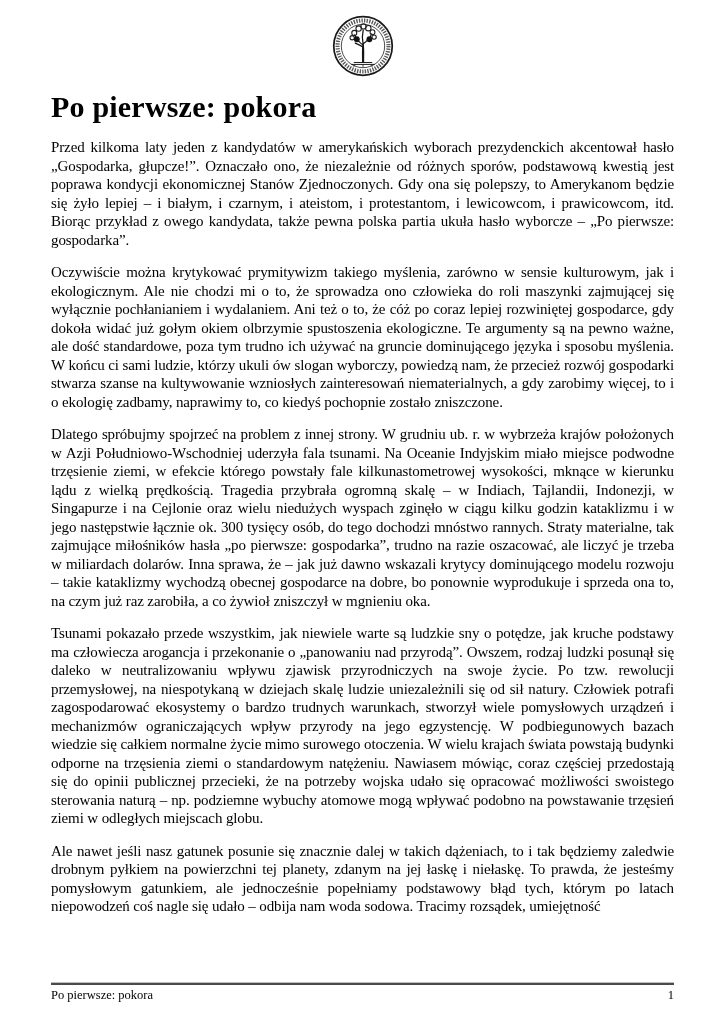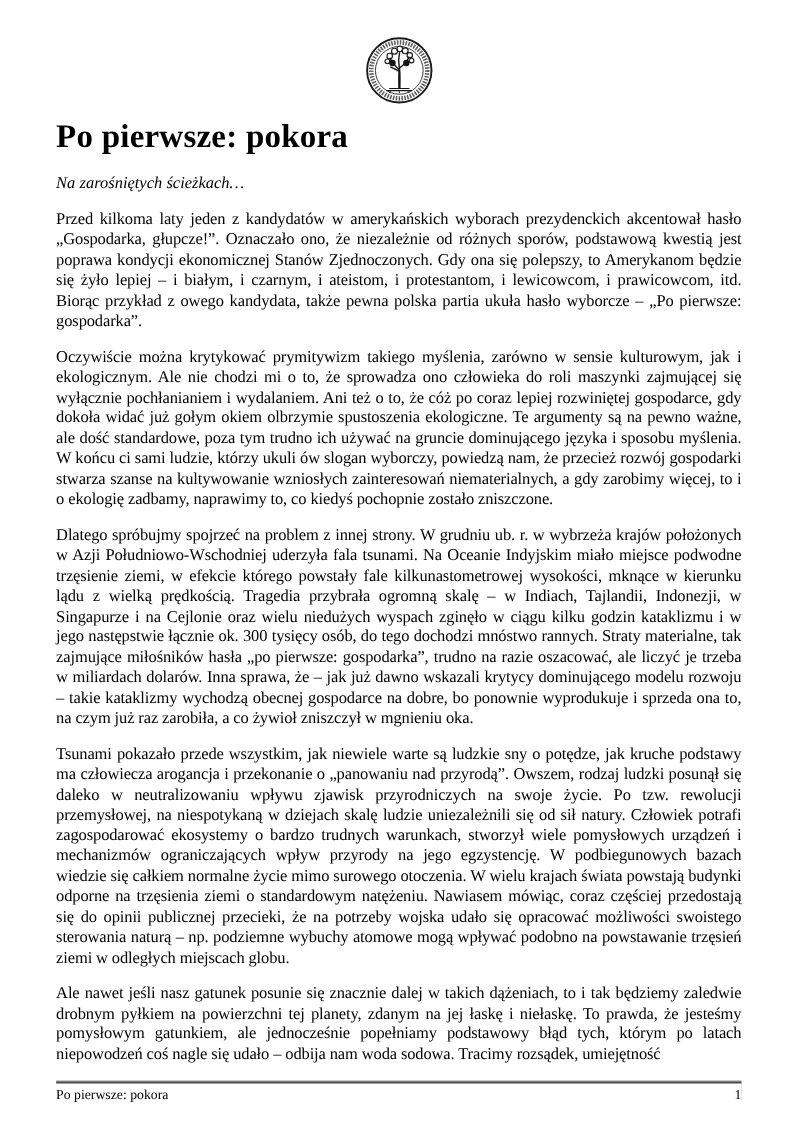--- a/index.html
+++ b/index.html
@@ -11,21 +11,21 @@
     width: 725px;
     height: 1024px;
     position: relative;
     overflow: hidden;
     color: #000000;
     font-family: "Liberation Serif", "DejaVu Serif", serif;
   }
   .page {
     position: absolute;
     inset: 0;
-    padding: 33px 51px 0 51px;
+    padding: 15px 51px 0 51px;
     box-sizing: border-box;
   }
   .logo {
     width: 62px;
     height: 62px;
     margin: 0 auto;
   }
   .logo svg { display: block; }
   .doc-title {
     font-size: 30px;
@@ -88,21 +88,20 @@
         <circle cx="25.6" cy="25" r="3" fill="#141414"></circle>
         <circle cx="38.6" cy="25" r="3" fill="#141414"></circle>
         <path d="M22.5 49 H41.5 M20 51 H44" stroke="#141414" stroke-width="1" fill="none"></path>
         <path d="M24 51.5 l-1.6 1.8 M32 51.5 l0 2 M40 51.5 l1.6 1.8" stroke="#141414" stroke-width="0.9" fill="none"></path>
       </g>
     </svg>
   </div>
 
   <h1 class="doc-title">Po pierwsze: pokora</h1>
 
-  <p class="subtitle">Na zarośniętych ścieżkach…</p>
 
   <p class="body-par">Przed kilkoma laty jeden z kandydatów w amerykańskich wyborach prezydenckich akcentował hasło „Gospodarka, głupcze!”. Oznaczało ono, że niezależnie od różnych sporów, podstawową kwestią jest poprawa kondycji ekonomicznej Stanów Zjednoczonych. Gdy ona się polepszy, to Amerykanom będzie się żyło lepiej – i białym, i czarnym, i ateistom, i protestantom, i lewicowcom, i prawicowcom, itd. Biorąc przykład z owego kandydata, także pewna polska partia ukuła hasło wyborcze – „Po pierwsze: gospodarka”.</p>
   <p class="body-par">Oczywiście można krytykować prymitywizm takiego myślenia, zarówno w sensie kulturowym, jak i ekologicznym. Ale nie chodzi mi o to, że sprowadza ono człowieka do roli maszynki zajmującej się wyłącznie pochłanianiem i wydalaniem. Ani też o to, że cóż po coraz lepiej rozwiniętej gospodarce, gdy dokoła widać już gołym okiem olbrzymie spustoszenia ekologiczne. Te argumenty są na pewno ważne, ale dość standardowe, poza tym trudno ich używać na gruncie dominującego języka i sposobu myślenia. W końcu ci sami ludzie, którzy ukuli ów slogan wyborczy, powiedzą nam, że przecież rozwój gospodarki stwarza szanse na kultywowanie wzniosłych zainteresowań niematerialnych, a gdy zarobimy więcej, to i o ekologię zadbamy, naprawimy to, co kiedyś pochopnie zostało zniszczone.</p>
   <p class="body-par">Dlatego spróbujmy spojrzeć na problem z innej strony. W grudniu ub. r. w wybrzeża krajów położonych w Azji Południowo-Wschodniej uderzyła fala tsunami. Na Oceanie Indyjskim miało miejsce podwodne trzęsienie ziemi, w efekcie którego powstały fale kilkunastometrowej wysokości, mknące w kierunku lądu z wielką prędkością. Tragedia przybrała ogromną skalę – w Indiach, Tajlandii, Indonezji, w Singapurze i na Cejlonie oraz wielu niedużych wyspach zginęło w ciągu kilku godzin kataklizmu i w jego następstwie łącznie ok. 300 tysięcy osób, do tego dochodzi mnóstwo rannych. Straty materialne, tak zajmujące miłośników hasła „po pierwsze: gospodarka”, trudno na razie oszacować, ale liczyć je trzeba w miliardach dolarów. Inna sprawa, że – jak już dawno wskazali krytycy dominującego modelu rozwoju – takie kataklizmy wychodzą obecnej gospodarce na dobre, bo ponownie wyprodukuje i sprzeda ona to, na czym już raz zarobiła, a co żywioł zniszczył w mgnieniu oka.</p>
   <p class="body-par">Tsunami pokazało przede wszystkim, jak niewiele warte są ludzkie sny o potędze, jak kruche podstawy ma człowiecza arogancja i przekonanie o „panowaniu nad przyrodą”. Owszem, rodzaj ludzki posunął się daleko w neutralizowaniu wpływu zjawisk przyrodniczych na swoje życie. Po tzw. rewolucji przemysłowej, na niespotykaną w dziejach skalę ludzie uniezależnili się od sił natury. Człowiek potrafi zagospodarować ekosystemy o bardzo trudnych warunkach, stworzył wiele pomysłowych urządzeń i mechanizmów ograniczających wpływ przyrody na jego egzystencję. W podbiegunowych bazach wiedzie się całkiem normalne życie mimo surowego otoczenia. W wielu krajach świata powstają budynki odporne na trzęsienia ziemi o standardowym natężeniu. Nawiasem mówiąc, coraz częściej przedostają się do opinii publicznej przecieki, że na potrzeby wojska udało się opracować możliwości swoistego sterowania naturą – np. podziemne wybuchy atomowe mogą wpływać podobno na powstawanie trzęsień ziemi w odległych miejscach globu.</p>
   <p class="body-par">Ale nawet jeśli nasz gatunek posunie się znacznie dalej w takich dążeniach, to i tak będziemy zaledwie drobnym pyłkiem na powierzchni tej planety, zdanym na jej łaskę i niełaskę. To prawda, że jesteśmy pomysłowym gatunkiem, ale jednocześnie popełniamy podstawowy błąd tych, którym po latach niepowodzeń coś nagle się udało – odbija nam woda sodowa. Tracimy rozsądek, umiejętność</p>
 
   <div class="footer">
     <span>Po pierwsze: pokora</span>
     <span>1</span>

